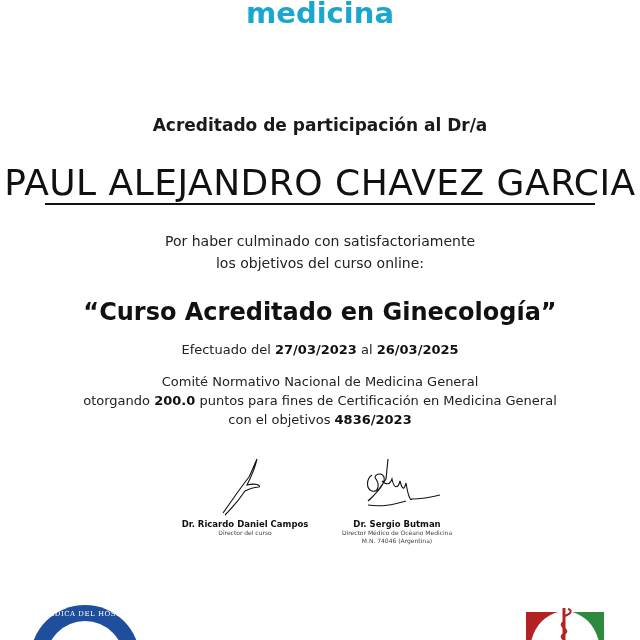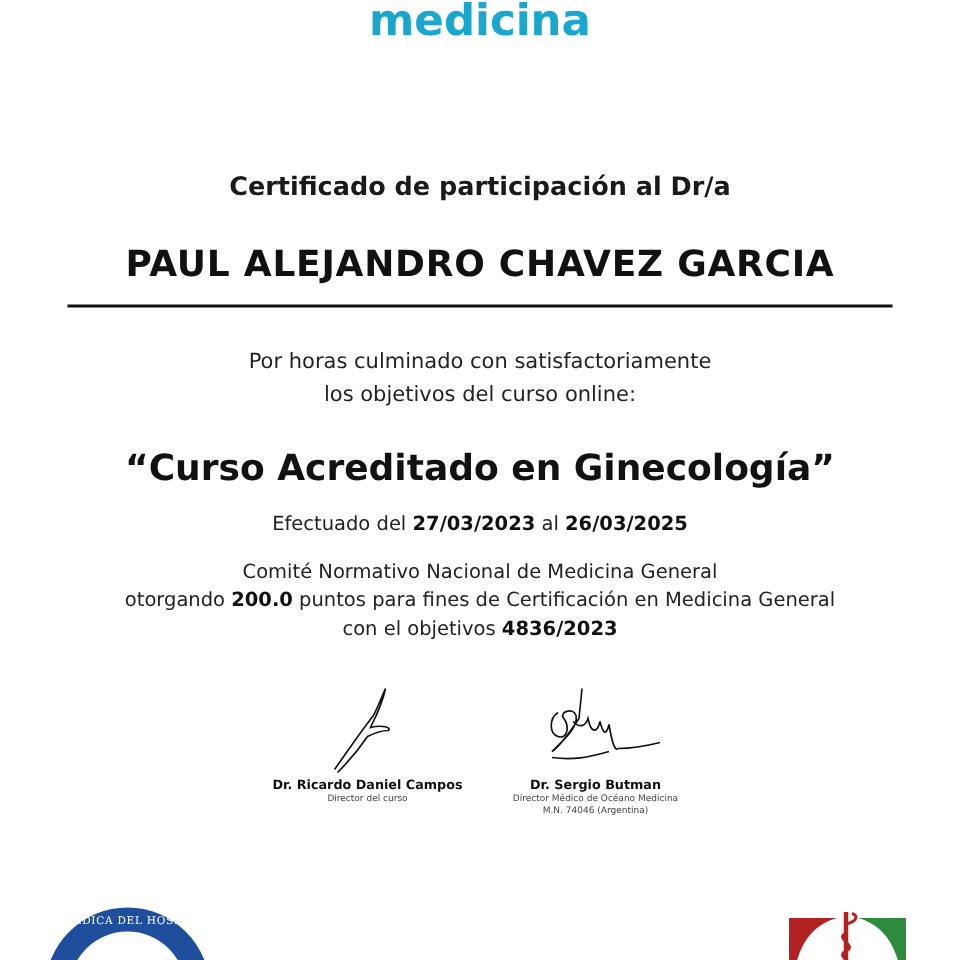--- a/index.html
+++ b/index.html
@@ -1,47 +1,47 @@
 <!DOCTYPE html>
 <html><head>
   <meta charset="utf-8">
   <style>
     html, body { margin:0; padding:0; }
     body { width:640px; height:640px; background:#ffffff; position:relative; overflow:hidden; font-family:"DejaVu Sans", sans-serif; color:#1a1a1a; }
     .abs { position:absolute; left:0; width:640px; text-align:center; }
     .brand { top:-4px; font-size:29px; color:#19a6cf; font-weight:bold; letter-spacing:0px; }
     .heading { top:115px; font-size:17px; font-weight:bold; color:#1a1a1a; }
-    .name { top:162px; font-size:24px; font-weight:bold; letter-spacing:0.5px; color:#111; }
+    .name { top:162px; font-size:36px; font-weight:normal; letter-spacing:0.5px; color:#111; }
     .rule { position:absolute; top:203px; left:45px; width:550px; height:2px; background:#111; }
     .intro { top:230px; font-size:14px; line-height:22px; color:#222; }
     .course { top:298px; font-size:24px; font-weight:bold; color:#111; }
     .dates { top:342px; font-size:13px; color:#222; }
     .details { top:372px; font-size:13px; line-height:19px; color:#222; }
     b { font-weight:bold; color:#111; }
     .sig { position:absolute; top:455px; width:200px; text-align:center; }
     .sig svg { display:block; margin:0 auto; }
     .sig-name { font-size:8.5px; font-weight:bold; color:#111; margin-top:2px; }
     .sig-role { font-size:6px; color:#444; line-height:8px; }
     .logo-left { position:absolute; left:30px; top:605px; width:110px; height:110px; border-radius:50%; background:#1f4f9c; }
     .logo-left .inner { position:absolute; left:16px; top:16px; width:78px; height:78px; border-radius:50%; background:#fff; }
     .logo-left .txt { position:absolute; left:0; top:5px; width:110px; text-align:right; font-family:"DejaVu Serif", serif; font-size:7px; color:#fff; letter-spacing:0.5px; }
     .logo-right { position:absolute; left:524px; top:606px; width:82px; height:40px; }
   </style>
 </head>
 <body>
 
 <div class="abs brand">medicina</div>
 
-<div class="abs heading">Certificado de participación al Dr/a</div>
+<div class="abs heading">Acreditado de participación al Dr/a</div>
 
 <div class="abs name">PAUL ALEJANDRO CHAVEZ GARCIA</div>
 <div class="rule"></div>
 
 <div class="abs intro">
-  <div>Por horas culminado con satisfactoriamente</div>
+  <div>Por haber culminado con satisfactoriamente</div>
   <div>los objetivos del curso online:</div>
 </div>
 
 <div class="abs course">“Curso Acreditado en Ginecología”</div>
 
 <div class="abs dates">
   <span>Efectuado del </span><b>27/03/2023</b><span> al </span><b>26/03/2025</b>
 </div>
 
 <div class="abs details">

